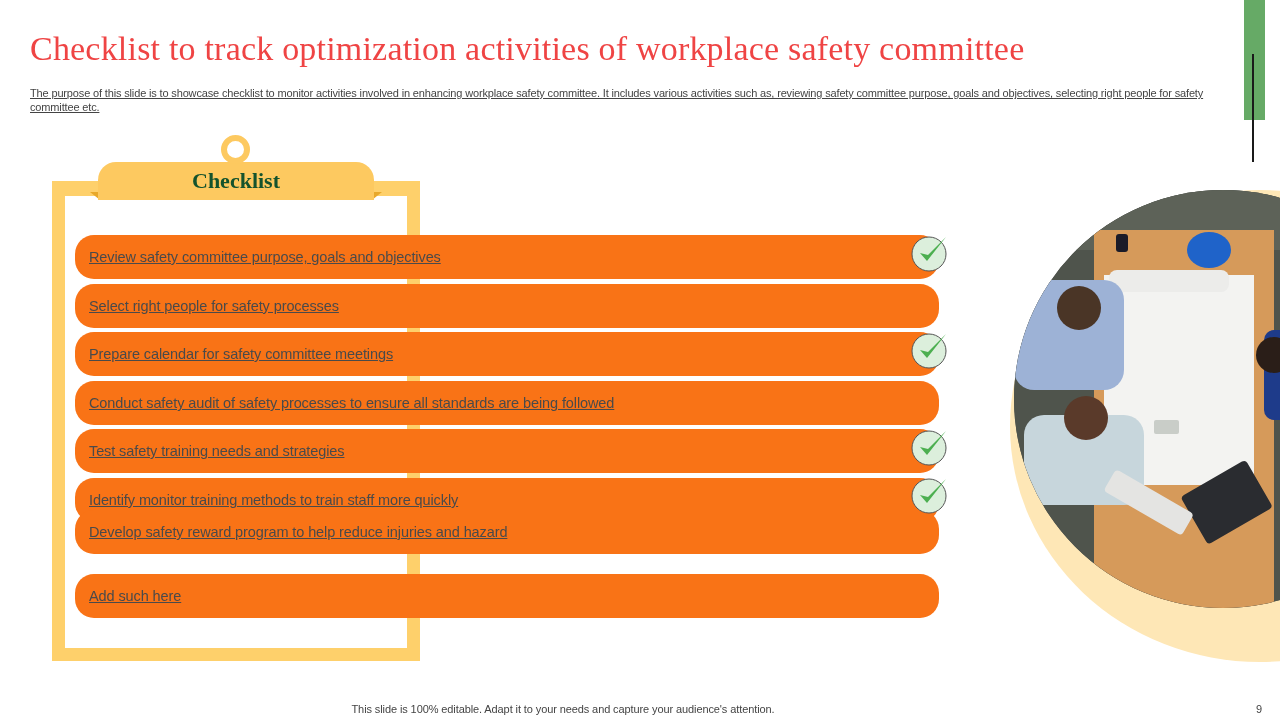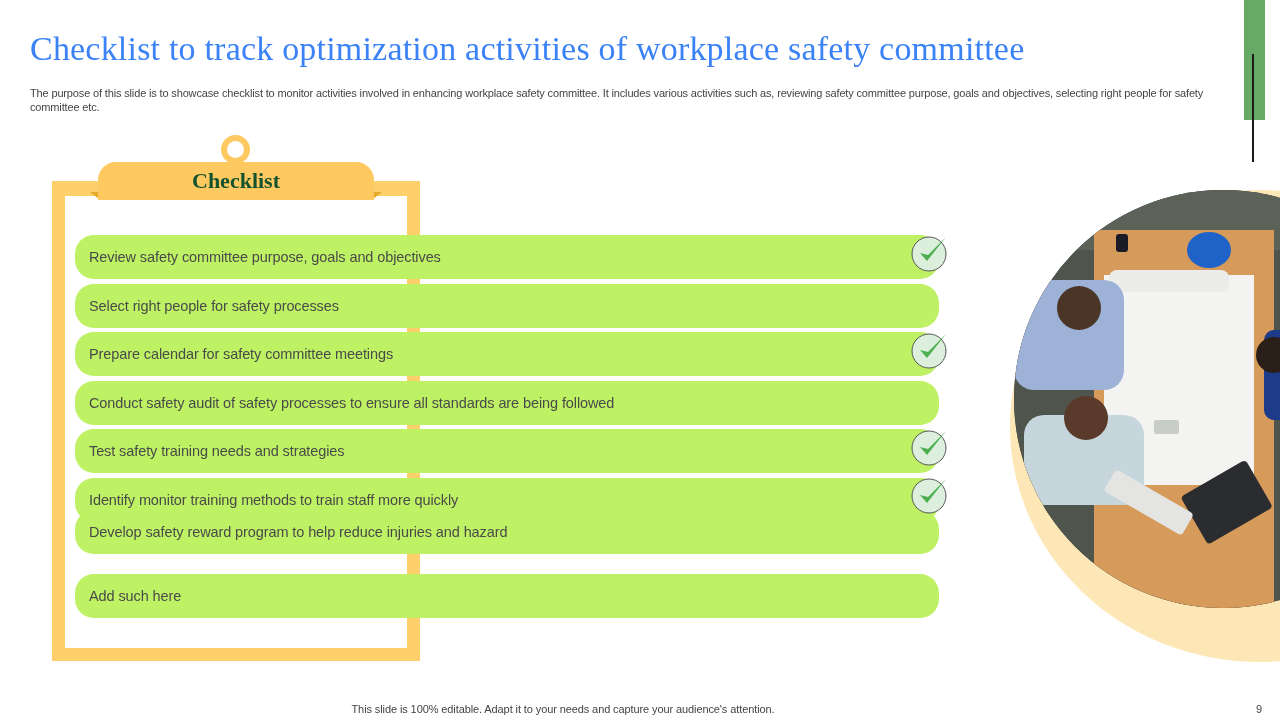--- a/index.html
+++ b/index.html
@@ -2,25 +2,25 @@
 <html><head>
   <meta charset="utf-8">
   <style>
     * { box-sizing: border-box; margin: 0; padding: 0; }
     html, body { width: 1280px; height: 720px; overflow: hidden; background: #ffffff; }
     body { position: relative; font-family: "Liberation Sans", sans-serif; color: #3a3a3a; }
 
     .slide-title {
       position: absolute; left: 30px; top: 30px;
       font-family: "Liberation Serif", "DejaVu Serif", serif;
-      font-size: 34px; color: #3b82f6; letter-spacing: 0.2px; white-space: nowrap;
+      font-size: 34px; color: #ef4444; letter-spacing: 0.2px; white-space: nowrap;
     }
     .subtitle {
       position: absolute; left: 30px; top: 86px; width: 1215px;
-      font-size: 11px; line-height: 14px; color: #444; letter-spacing: -0.15px;
+      font-size: 11px; line-height: 14px; color: #444; letter-spacing: -0.15px; text-decoration: underline;
     }
     .accent-bar { position: absolute; left: 1244px; top: 0; width: 21px; height: 120px; background: #66aa66; }
     .accent-line { position: absolute; left: 1252px; top: 54px; width: 2px; height: 108px; background: #1a1a1a; }
 
     
     .board { position: absolute; left: 52px; top: 181px; width: 368px; height: 480px; background: #fed06b; }
     .board-inner { position: absolute; left: 65px; top: 196px; width: 342px; height: 452px; background: #ffffff; }
     .clip-top {
       position: absolute; left: 98px; top: 162px; width: 276px; height: 38px;
       background: #fdc960; border-radius: 18px 18px 0 0;
@@ -35,23 +35,23 @@
     }
     .clip-title {
       position: absolute; left: 98px; top: 168px; width: 276px; text-align: center;
       font-family: "Liberation Serif", "DejaVu Serif", serif; font-weight: bold;
       font-size: 22px; color: #14532d;
     }
 
     
     .item {
       position: absolute; left: 75px; width: 864px; height: 44px;
-      background: #bef264; border-radius: 19px;
+      background: #f97316; border-radius: 19px;
       display: flex; align-items: center; padding-left: 14px;
-      font-size: 14.5px; color: #4a4a4a; letter-spacing: -0.1px;
+      font-size: 14.5px; color: #4a4a4a; letter-spacing: -0.1px; text-decoration: underline;
     }
     .check {
       position: absolute; left: 911px; width: 38px; height: 38px;
     }
 
     
     .photo-wrap { position: absolute; left: 1010px; top: 190px; width: 270px; height: 472px; overflow: hidden; }
     .photo-yellow {
       position: absolute; left: 0; top: 0; width: 500px; height: 472px;
       background: #fee7b6; border-radius: 50%;

